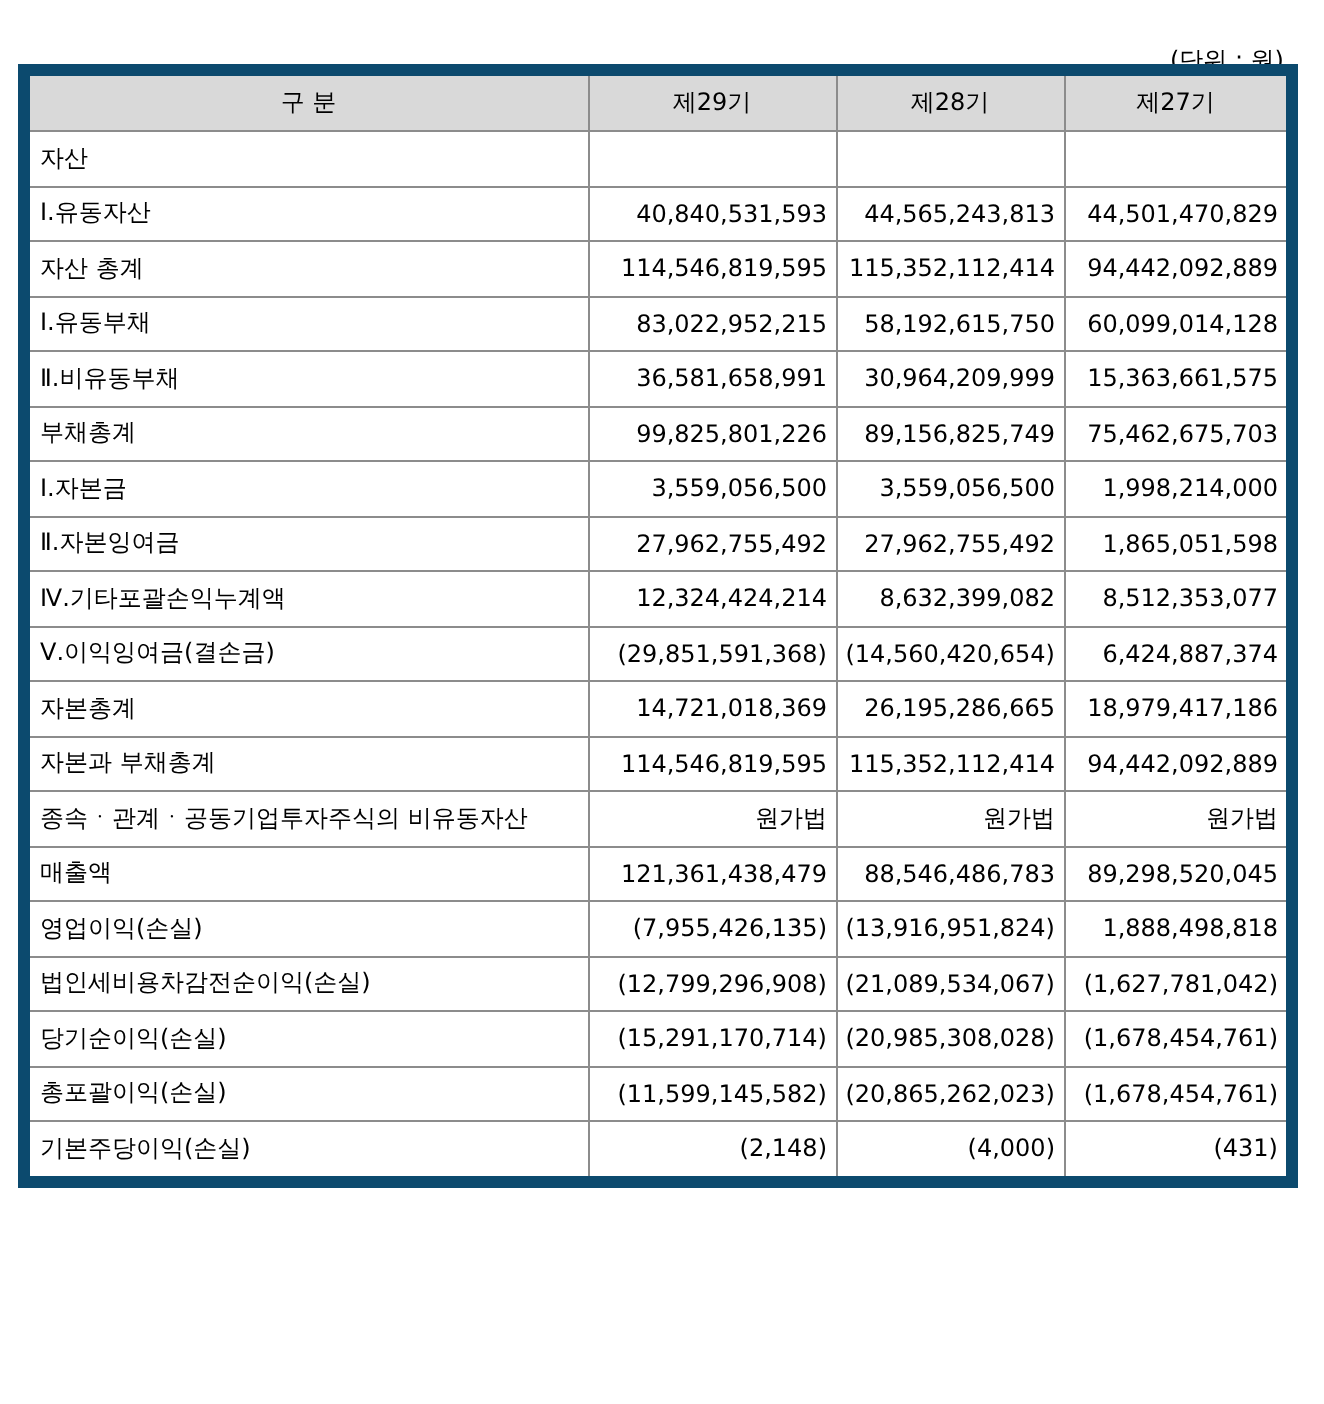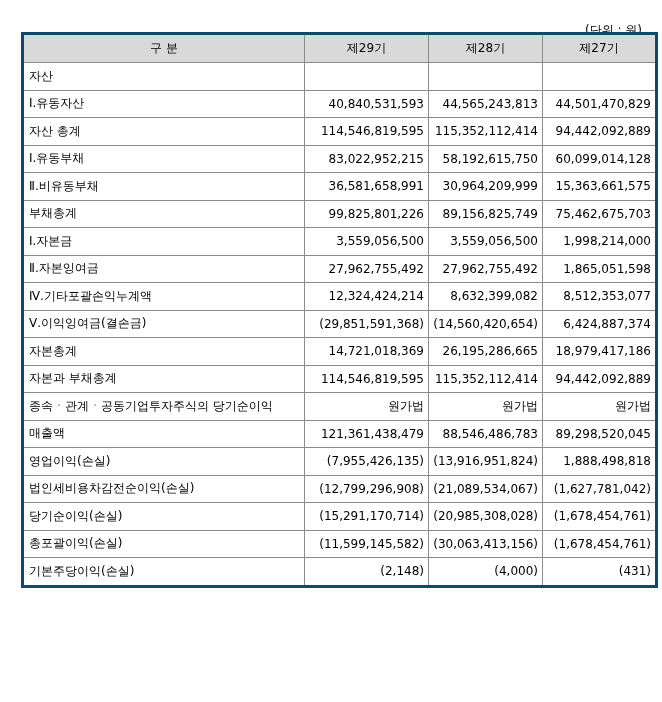--- a/index.html
+++ b/index.html
@@ -1,18 +1,18 @@
 <!DOCTYPE html>
 <html><head>
 <meta charset="utf-8">
 <style>
   html, body { margin: 0; padding: 0; background: #ffffff; }
   body { width: 662px; height: 702px; position: relative; font-family: "DejaVu Sans", "Liberation Sans", sans-serif; color: #000; }
   .unit { position: absolute; top: 22px; right: 20px; font-size: 12px; }
-  table.fin { position: absolute; left: 21px; top: 32px; width: 634px; border-collapse: collapse; border: 3px solid #0c4a6e; table-layout: fixed; }
+  table.fin { position: absolute; left: 9px; top: 32px; width: 634px; border-collapse: collapse; border: 6px solid #0c4a6e; table-layout: fixed; }
   table.fin th, table.fin td { border: 1px solid #8c8c8c; height: 26.5px; padding: 0 4px; font-size: 12px; font-weight: normal; white-space: nowrap; overflow: hidden; }
   table.fin th { background: #d9d9d9; text-align: center; height: 27px; }
   table.fin td.label { text-align: left; padding-left: 5px; }
   table.fin td.num { text-align: right; padding-right: 4px; }
   col.c0 { width: 282px; }
   col.c1 { width: 124px; }
   col.c2 { width: 114px; }
   col.c3 { width: 114px; }
 </style>
 </head>
@@ -102,21 +102,21 @@
         <td class="num">26,195,286,665</td>
         <td class="num">18,979,417,186</td>
       </tr>
       <tr>
         <td class="label">자본과 부채총계</td>
         <td class="num">114,546,819,595</td>
         <td class="num">115,352,112,414</td>
         <td class="num">94,442,092,889</td>
       </tr>
       <tr>
-        <td class="label">종속ㆍ관계ㆍ공동기업투자주식의 당기순이익</td>
+        <td class="label">종속ㆍ관계ㆍ공동기업투자주식의 비유동자산</td>
         <td class="num">원가법</td>
         <td class="num">원가법</td>
         <td class="num">원가법</td>
       </tr>
       <tr>
         <td class="label">매출액</td>
         <td class="num">121,361,438,479</td>
         <td class="num">88,546,486,783</td>
         <td class="num">89,298,520,045</td>
       </tr>
@@ -134,21 +134,21 @@
       </tr>
       <tr>
         <td class="label">당기순이익(손실)</td>
         <td class="num">(15,291,170,714)</td>
         <td class="num">(20,985,308,028)</td>
         <td class="num">(1,678,454,761)</td>
       </tr>
       <tr>
         <td class="label">총포괄이익(손실)</td>
         <td class="num">(11,599,145,582)</td>
-        <td class="num">(30,063,413,156)</td>
+        <td class="num">(20,865,262,023)</td>
         <td class="num">(1,678,454,761)</td>
       </tr>
       <tr>
         <td class="label">기본주당이익(손실)</td>
         <td class="num">(2,148)</td>
         <td class="num">(4,000)</td>
         <td class="num">(431)</td>
       </tr>
     </tbody>
 </table>

